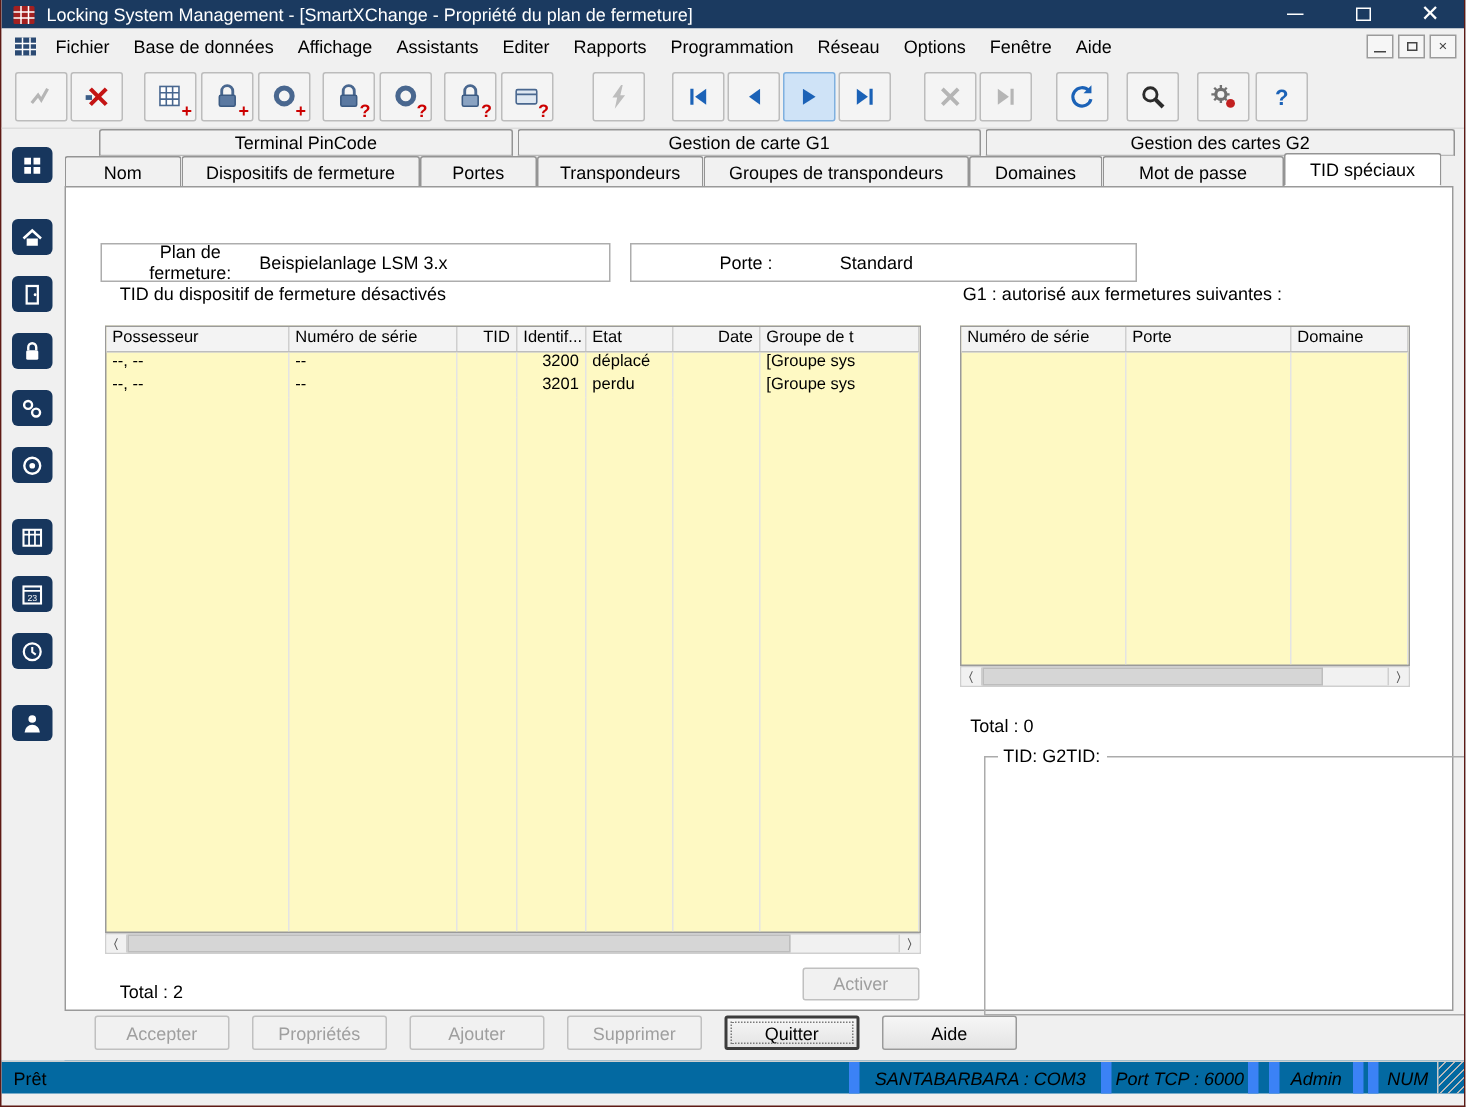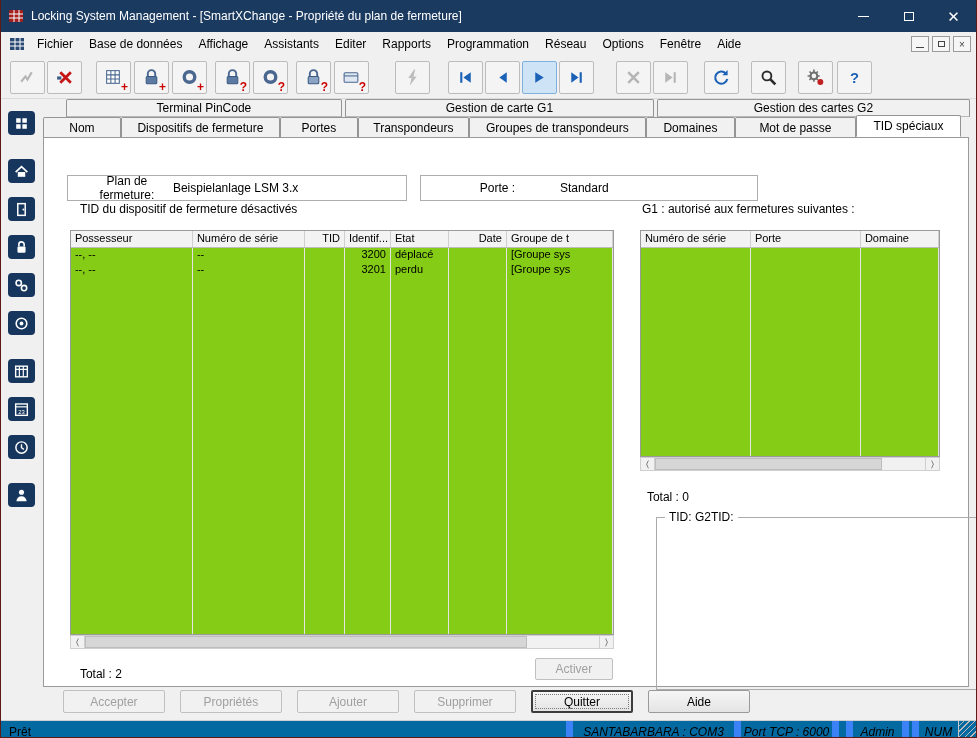--- a/index.html
+++ b/index.html
@@ -1,21 +1,21 @@
 <!DOCTYPE html>
 <html><head>
 <meta charset="utf-8">
 <style>
   * { box-sizing: border-box; margin: 0; padding: 0; }
   html,body { width:977px; height:738px; }
   body { font-family:"Liberation Sans", sans-serif; font-size:12px; color:#000; background:#808080; }
   .window { position:relative; width:977px; height:738px; background:#f0f0f0; border:1px solid #5e1a15; border-top:none; overflow:hidden; }
 
   
-  .titlebar { height:32px; background:#1b3a60; display:flex; align-items:center; color:#fff; padding-left:7px; }
+  .titlebar { height:19px; background:#1b3a60; display:flex; align-items:center; color:#fff; padding-left:7px; }
   .titlebar .title { margin-left:7px; font-size:12px; flex:1; white-space:nowrap; }
   .cap-btns { display:flex; height:28px; }
   .cap-btn { width:45px; height:28px; display:flex; align-items:center; justify-content:center; color:#fff; }
   .glyph-min { width:11px; height:1px; background:#fff; display:block; }
   .glyph-max { width:10px; height:9px; border:1px solid #fff; display:block; }
   .glyph-close { font-size:15px; line-height:1; }
 
   
   .menubar { height:24px; background:#f0f0f0; display:flex; align-items:center; padding-left:6px; position:relative; }
   .menu-item { padding:4px 8px; white-space:nowrap; }
@@ -43,39 +43,39 @@
   .tab { border:1px solid #949494; border-bottom:none; background:#f1f1f1; display:flex; align-items:center; justify-content:center; border-radius:2px 2px 0 0; white-space:nowrap; overflow:hidden; font-size:12px; }
   .tabrow1 .tab { border-bottom:1px solid #b9b9b9; }
   .tab.active { background:#fff; height:22px; margin-top:-2px; z-index:3; position:relative; border-bottom:1px solid #fff; }
 
   .page { position:relative; width:926px; height:550px; background:#fff; border:1px solid #9a9a9a; z-index:1; }
 
   .field { position:absolute; height:26px; border:1px solid #adadad; background:#fff; display:flex; align-items:center; }
   .field .lbl { flex:0 0 auto;text-align:center; }
   .caption { position:absolute; white-space:nowrap; }
 
-  .grid { position:absolute; border:1px solid #9a9a9a; background:#84cc16; display:flex; flex-direction:column; }
+  .grid { position:absolute; border:1px solid #9a9a9a; background:#fef9c3; display:flex; flex-direction:column; }
   .grid-header { display:flex; height:17px; background:#f3f3f3; border-bottom:1px solid #bdbdbd; flex:0 0 auto; }
   .gh { border-right:1px solid #cfcfcf; padding:1px 4px; font-size:11px; white-space:nowrap; overflow:hidden; }
   .grid-body { flex:1; display:flex; flex-direction:column; overflow:hidden; }
   .gr { display:flex; height:15px; flex:0 0 auto; }
   .gr.filler { flex:1; }
   .gc { border-right:1px solid #e4e4e4; padding:0 4px; font-size:11px; white-space:nowrap; overflow:hidden; }
   .num { text-align:right; }
 
   .hscroll { position:absolute; height:14px; display:flex; border:1px solid #cfcfcf; background:#f1f1f1; }
   .sb-btn { width:14px; height:12px; background:#f1f1f1; border-right:1px solid #cfcfcf; display:flex; align-items:center; justify-content:center; font-size:9px; color:#555; flex:0 0 auto; }
   .sb-btn.right { border-right:none; border-left:1px solid #cfcfcf; }
   .sb-track { flex:1; position:relative; }
   .sb-thumb { position:absolute; top:0; left:0; height:12px; background:#d6d6d6; border:1px solid #bdbdbd; }
 
   .groupbox { position:absolute; border:1px solid #ababab; }
   .groupbox legend { margin-left:8px; padding:0 4px; font-size:12px; }
 
-  .btn { width:102px; height:23px; background:linear-gradient(#f6f6f6,#e4e4e4); border:1px solid #9a9a9a; border-radius:2px; display:flex; align-items:center; justify-content:center; font-size:12px; }
+  .btn { width:90px; height:23px; background:linear-gradient(#f6f6f6,#e4e4e4); border:1px solid #9a9a9a; border-radius:2px; display:flex; align-items:center; justify-content:center; font-size:12px; }
   .btn.disabled { color:#9f9f9f; background:#f1f1f1; border-color:#c0c0c0; }
   .btn.default { border:2px solid #3c3c3c; outline:1px dotted #7a7a7a; outline-offset:-5px; }
   .actions { position:absolute; top:591px; left:0; display:flex; gap:15px; padding-left:20px; }
 
   
   .statusbar { height:22px; background:#0369a1; border-top:1px solid #cfcfcf; display:flex; align-items:stretch; font-size:12px; }
   .sb-left { flex:1; display:flex; align-items:center; padding-left:8px; }
   .sb-panel { border-left:7px solid #3b82f6; display:flex; align-items:center; justify-content:center; padding:0 0; white-space:nowrap;font-style:italic; }
   .grip { width:18px; border-left:1px solid #c9c9c9; background:repeating-linear-gradient(135deg, transparent 0 3px, #b9b9b9 3px 4px); }
 </style>

